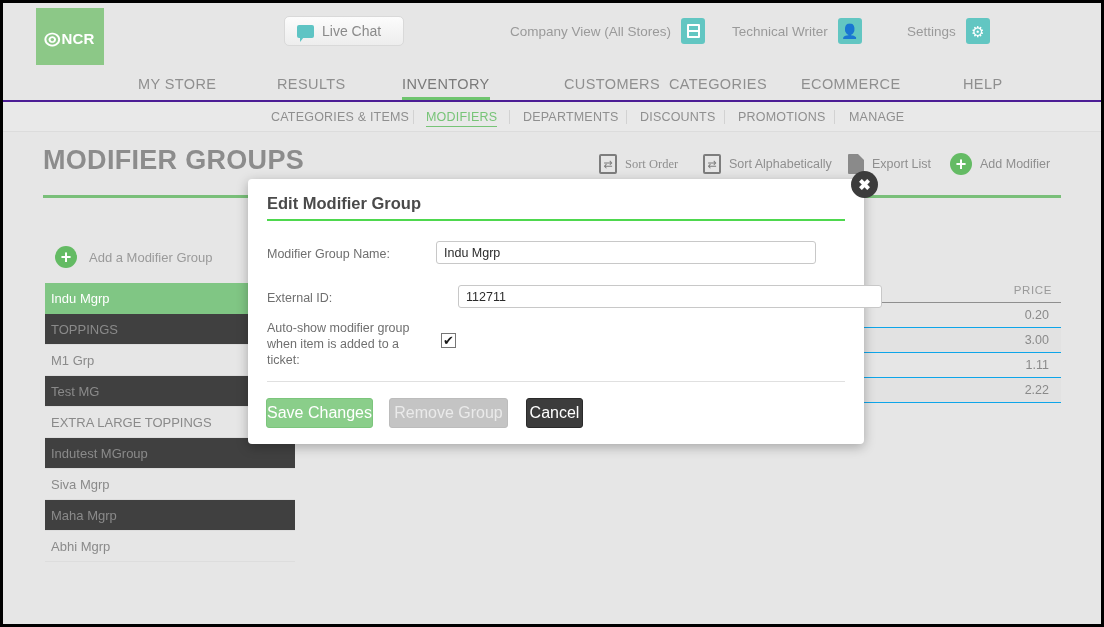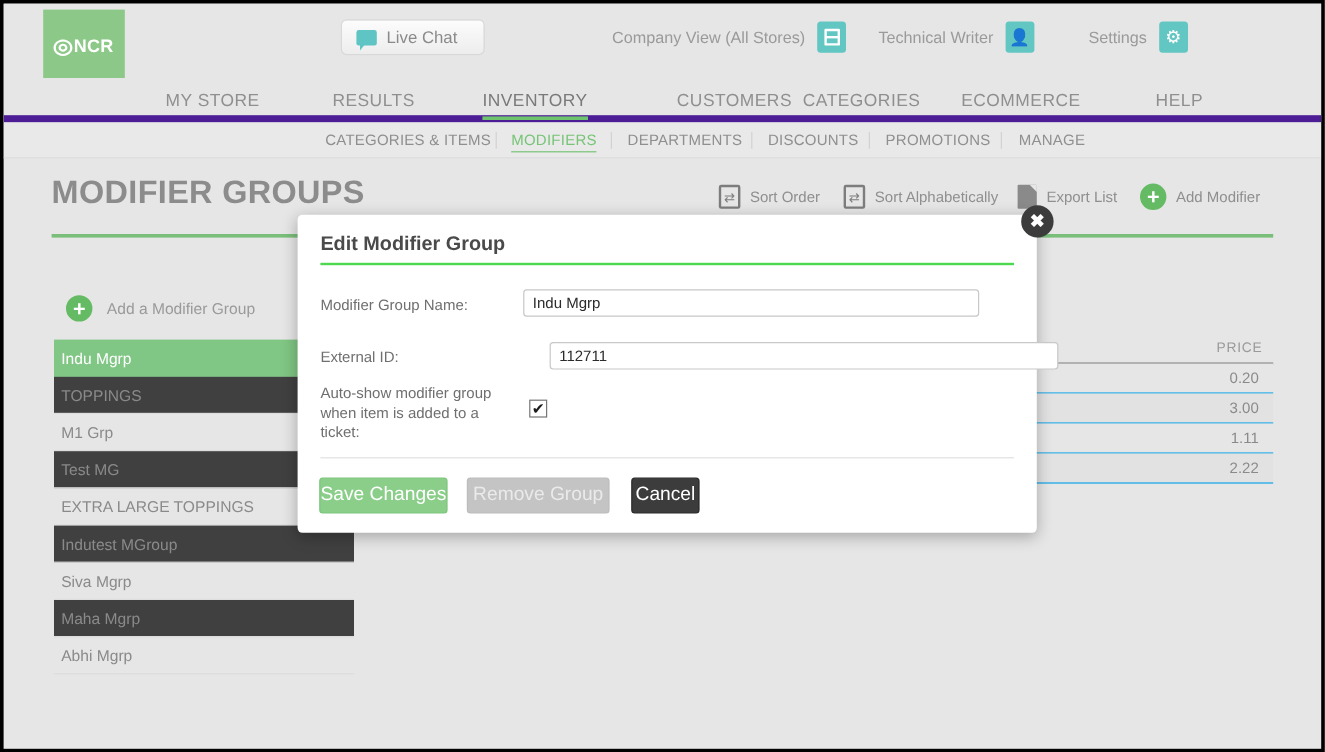--- a/index.html
+++ b/index.html
@@ -78,21 +78,21 @@
     height: 2px; background: #ffffff;
   }
   .icon-person-glyph { font-size: 14px; line-height: 1; }
   .icon-gear-glyph { font-size: 15px; line-height: 1; }
 
   
   .mainnav {
     position: absolute; left: 0; top: 62px;
     width: 1098px; height: 37px;
     background: #e6e6e6;
-    border-bottom: 6px solid #4c1d95;
+    border-bottom: 2px solid #4c1d95;
   }
   .mainnav .tab {
     position: absolute; top: 0; height: 37px;
     display: flex; align-items: center;
     color: #8f8f8f; font-size: 14.5px; letter-spacing: .4px;
     white-space: nowrap;
   }
   .mainnav .tab.active { color: #7a7a7a; }
   .mainnav .tab.active:after {
     content: ""; position: absolute; left: 0; right: 0; bottom: 2px;
@@ -152,21 +152,21 @@
   }
   .export-icon:before {
     content: ""; position: absolute; right: 0; top: 0;
     border-top: 6px solid #e6e6e6; border-left: 6px solid transparent;
   }
   .plus-circle {
     width: 22px; height: 22px; border-radius: 50%; background: #64bb64;
     display: flex; align-items: center; justify-content: center;
     color: #ffffff; font-size: 18px; font-weight: bold; line-height: 1; flex: none;
   }
-  #tb-sortorder { left: 596px; }
+  #tb-sortorder { left: 596px; font-family: Liberation Serif, serif; }
   #tb-sortalpha { left: 700px; }
   #tb-export    { left: 845px; }
   #tb-add       { left: 947px; }
 
   
   .list-panel {
     position: absolute; left: 40px; top: 205px;
     width: 252px; height: 355px;
   }
   .add-group-row {

